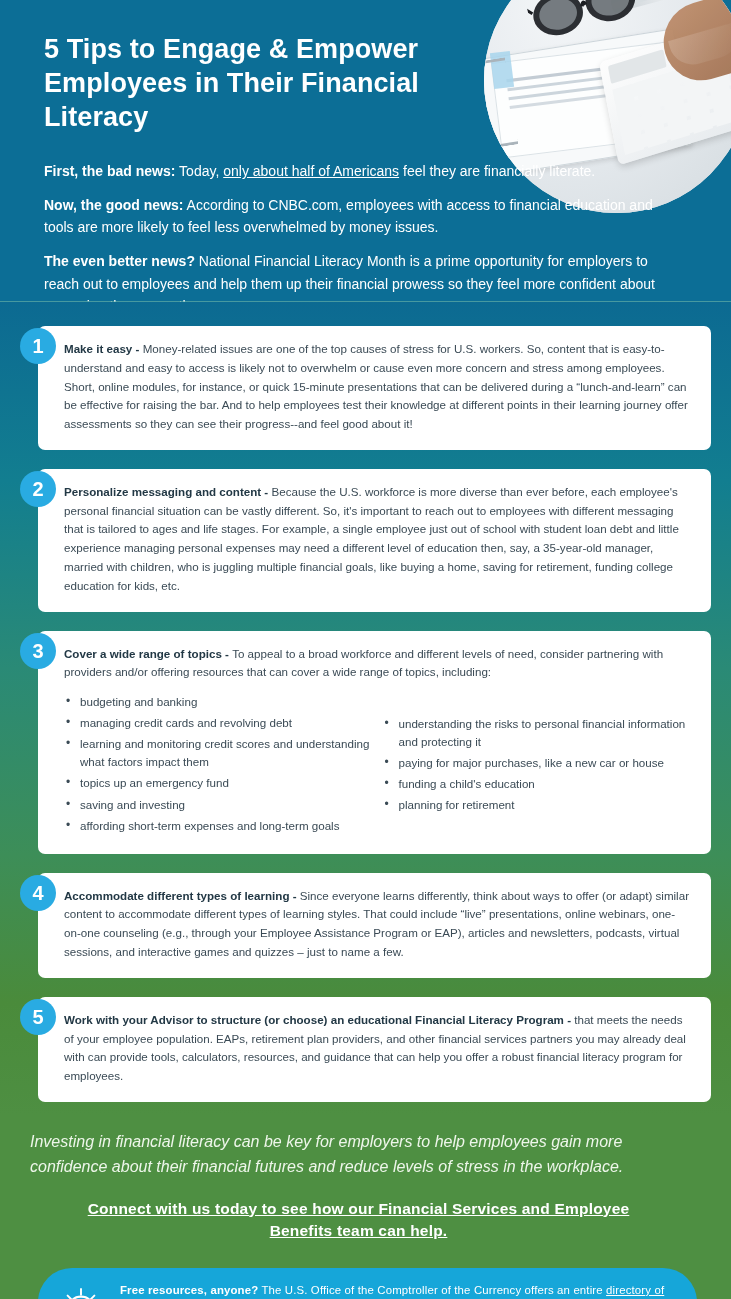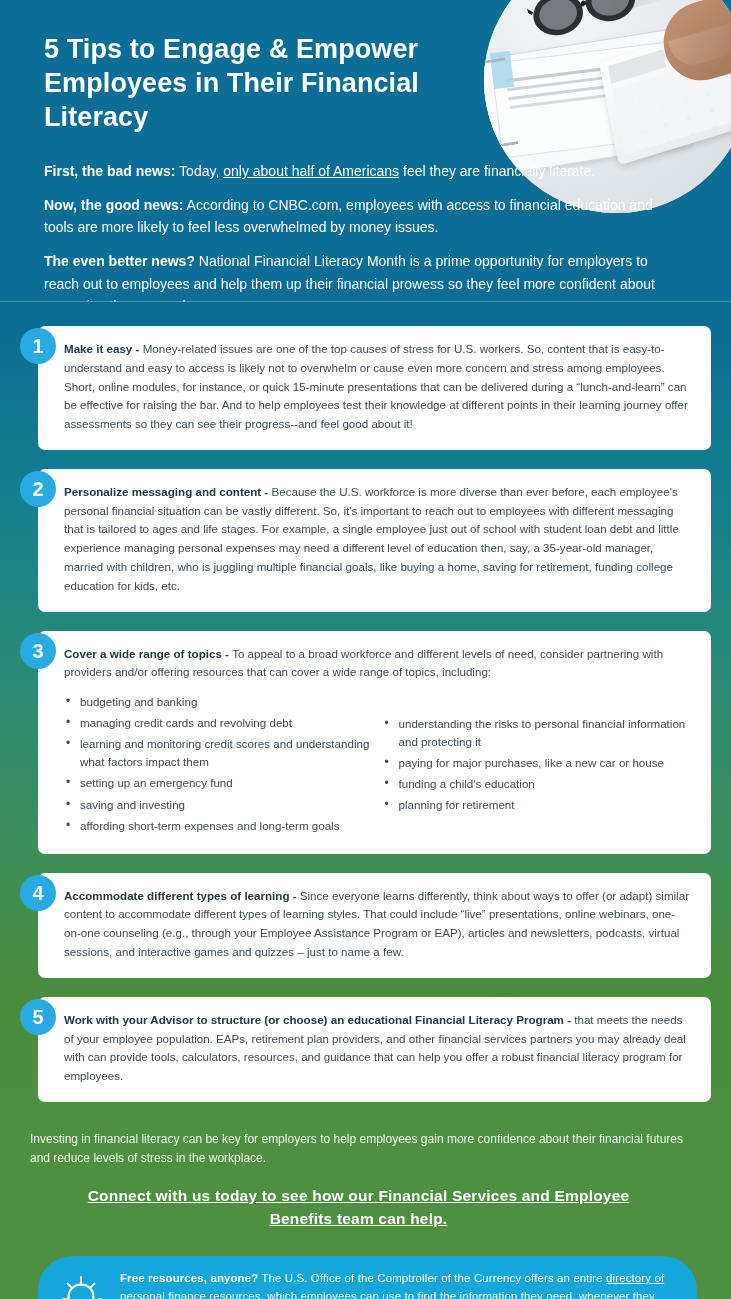--- a/index.html
+++ b/index.html
@@ -235,22 +235,23 @@
     font-size: 12px;
   }
 
   
   .closing {
     background: #4e8f42;
     padding: 14px 44px 4px 30px;
   }
   .closing-text {
     color: #eef6ea;
-    font-size: 12px;
+    font-size: 16px;
     line-height: 1.55;
+    font-style: italic;
   }
   .cta {
     display: block;
     text-align: center;
     color: #ffffff;
     font-size: 15.5px;
     font-weight: bold;
     line-height: 1.45;
     text-decoration: underline;
     letter-spacing: .2px;
@@ -355,21 +356,21 @@
       <div class="tip-card">
         <p>
           <b>Cover a wide range of topics - </b><span>To appeal to a broad workforce and different levels of need, consider partnering with providers and/or offering resources that can cover a wide range of topics, including:</span>
         </p>
         <div class="bullet-cols">
           <div class="bullet-col left">
             <ul>
               <li>budgeting and banking</li>
               <li>managing credit cards and revolving debt</li>
               <li>learning and monitoring credit scores and understanding what factors impact them</li>
-              <li>setting up an emergency fund</li>
+              <li>topics up an emergency fund</li>
               <li>saving and investing</li>
               <li>affording short-term expenses and long-term goals</li>
             </ul>
           </div>
           <div class="bullet-col right">
             <ul>
               <li>understanding the risks to personal financial information and protecting it</li>
               <li>paying for major purchases, like a new car or house</li>
               <li>funding a child's education</li>
               <li>planning for retirement</li>

